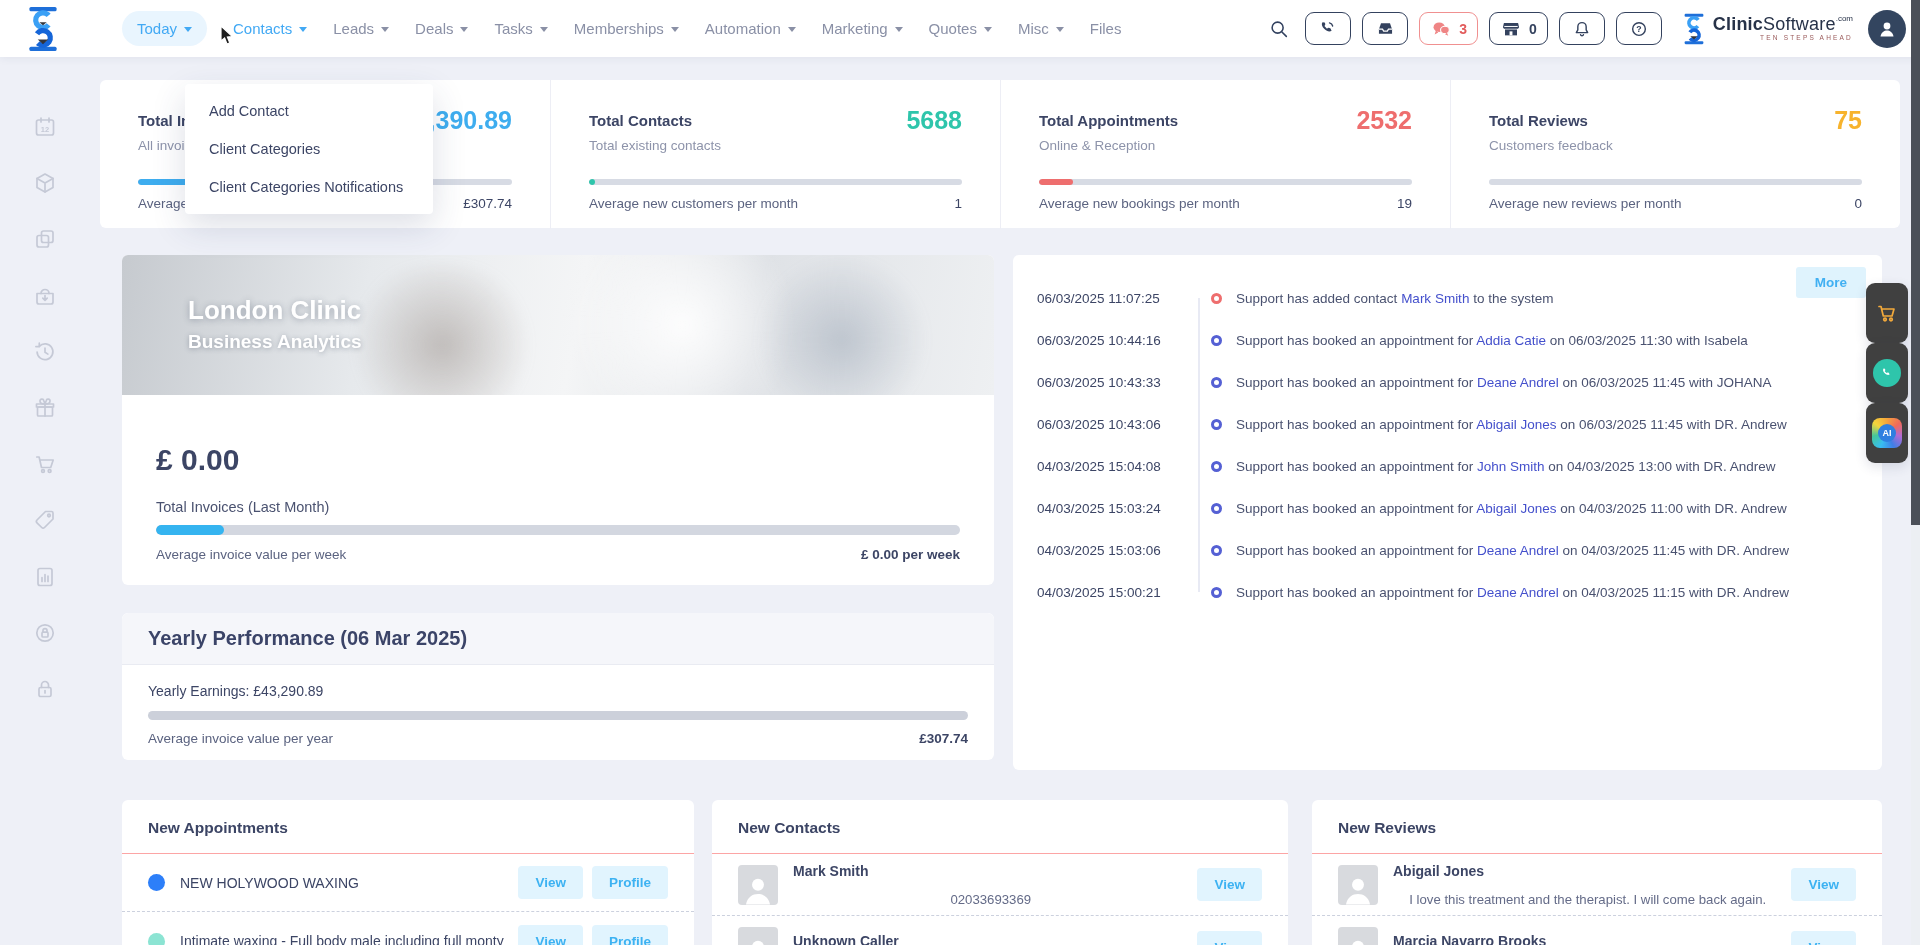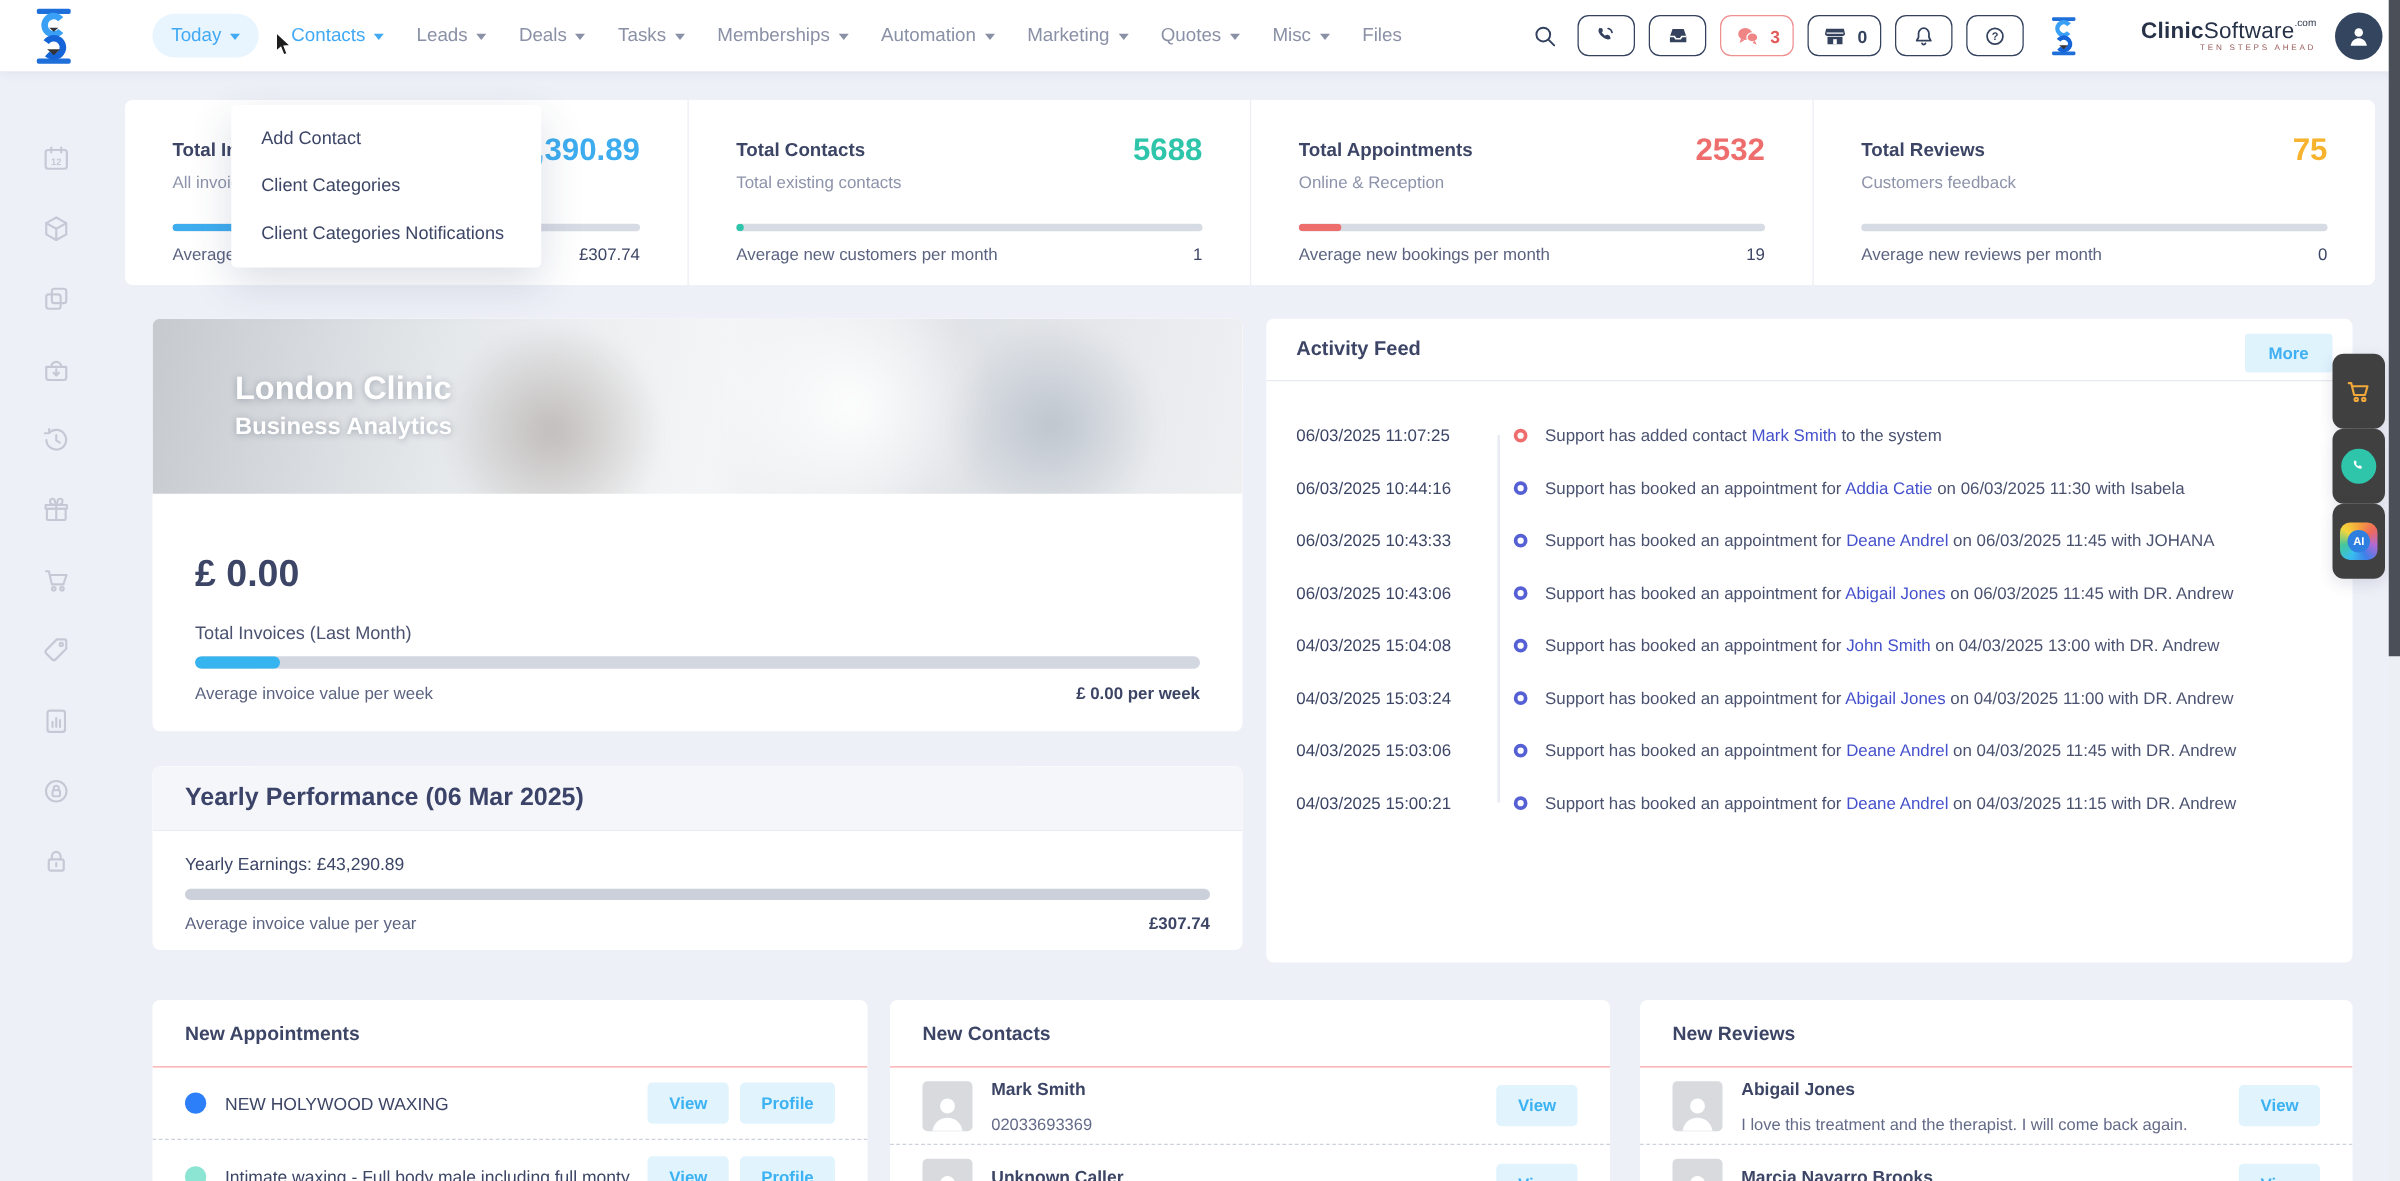--- a/index.html
+++ b/index.html
@@ -20,21 +20,21 @@
 
   .nav-right { position:absolute; right:14px; top:0; height:57px; display:flex; align-items:center; gap:11px; }
   .ic-search { display:flex; align-items:center; cursor:pointer; margin-right:4px; }
   .btn-ic { height:33px; min-width:46px; padding:0 10px; border:1.6px solid #34425e; border-radius:9px;
             background:#fff; display:flex; align-items:center; justify-content:center; gap:7px; cursor:pointer; }
   .btn-ic.alert { border-color:#f09090; }
   .badge-red { color:#e25b5b; font-size:14px; font-weight:700; }
   .badge-navy { color:#34425e; font-size:14px; font-weight:700; }
   .brand-lockup { display:flex; align-items:center; gap:6px; margin-left:8px; cursor:pointer; }
   .brand-text { line-height:1; }
-  .brand-name { font-size:18px; color:#273248; letter-spacing:.2px;margin-left:43px; }
+  .brand-name { font-size:18px; color:#273248; letter-spacing:.2px; }
   .brand-name b { font-weight:700; }
   .brand-sup { font-size:8px; color:#273248; vertical-align:top; }
   .brand-tag { font-size:6.5px; letter-spacing:2.2px; color:#9a5a5a; text-align:right; margin-top:2px; }
   .avatar-top { width:38px; height:38px; border-radius:50%; background:#33455f; display:flex; align-items:center; justify-content:center; cursor:pointer; margin-left:4px; }
 
   
   .cursor { position:absolute; left:219px; top:25px; z-index:60; pointer-events:none; }
 
   
   .dropdown { position:absolute; left:185px; top:70px; width:248px; background:#fff; border-radius:4px;
@@ -113,21 +113,21 @@
   .bcard-row { display:flex; align-items:center; padding:0 26px; height:58px; }
   .bcard-row.dashed { border-bottom:1px dashed #ccd1de; }
   .appt-dot { width:17px; height:17px; border-radius:50%; margin-right:15px; flex:none; }
   .bcard-label { flex:1; font-size:14px; color:#3c4565; white-space:nowrap; overflow:hidden; }
   .btn-lite { background:#e1f4fe; color:#3db2f2; font-size:13.5px; font-weight:700; border:none; border-radius:4px;
               padding:9px 17px; margin-left:9px; cursor:pointer; }
   .ph-avatar { width:40px; height:40px; border-radius:4px; background:#d8dade; margin-right:15px; flex:none;
                display:flex; align-items:flex-end; justify-content:center; overflow:hidden; }
   .bcard-main { flex:1; min-width:0; }
   .bcard-name { font-size:14px; font-weight:600; color:#3c4565; }
-  .bcard-subtext { font-size:13.2px; color:#646b88; margin-top:13px; white-space:nowrap; overflow:hidden; }
+  .bcard-subtext { font-size:13.2px; color:#646b88; margin-top:13px; white-space:nowrap; overflow:hidden;text-align:center; }
   .bcard-row.tall { height:62px; }
 
   
   .float-btn { position:absolute; right:12px; width:42px; height:60px; background:#404040; border-radius:9px;
                box-shadow:0 4px 12px rgba(50,60,100,.14); display:flex; align-items:center; justify-content:center; cursor:pointer; z-index:30; }
   .f1 { top:283px; } .f2 { top:343px; } .f3 { top:403px; }
   .phone-circle { width:28px; height:28px; border-radius:50%; background:#2ec5ab; display:flex; align-items:center; justify-content:center; }
   .ai-wrap { width:30px; height:30px; border-radius:8px; background:conic-gradient(#f5a43c,#ef6a5a,#b26ad4,#3f7fe8,#38bdf0,#44c79a,#f5d53c,#f5a43c);
              display:flex; align-items:center; justify-content:center; }
   .ai-core { width:18px; height:18px; border-radius:50%; background:#2f7fe0; color:#fff; font-size:9px; font-weight:700;
@@ -442,21 +442,20 @@
       <div class="yearly-earn">Yearly Earnings: £43,290.89</div>
       <div class="yearly-bar"></div>
       <div class="yearly-foot">
         <span class="yearly-foot-label">Average invoice value per year</span>
         <span class="yearly-foot-value">£307.74</span>
       </div>
     </div>
   </div>
 
   <div class="card feed-card">
-    <div class="feed-head">Activity Feed</div>
     <button class="more-btn">More</button>
     <div class="feed-list">
       <div class="feed-line"></div>
 
       <div class="feed-row">
         <span class="feed-time">06/03/2025 11:07:25</span>
         <span class="feed-dot" style="border-color: rgb(238, 110, 110);"></span>
         <span class="feed-text"><span>Support has added contact </span><span class="feed-name">Mark Smith</span><span> to the system</span></span>
       </div>
       <div class="feed-row">

